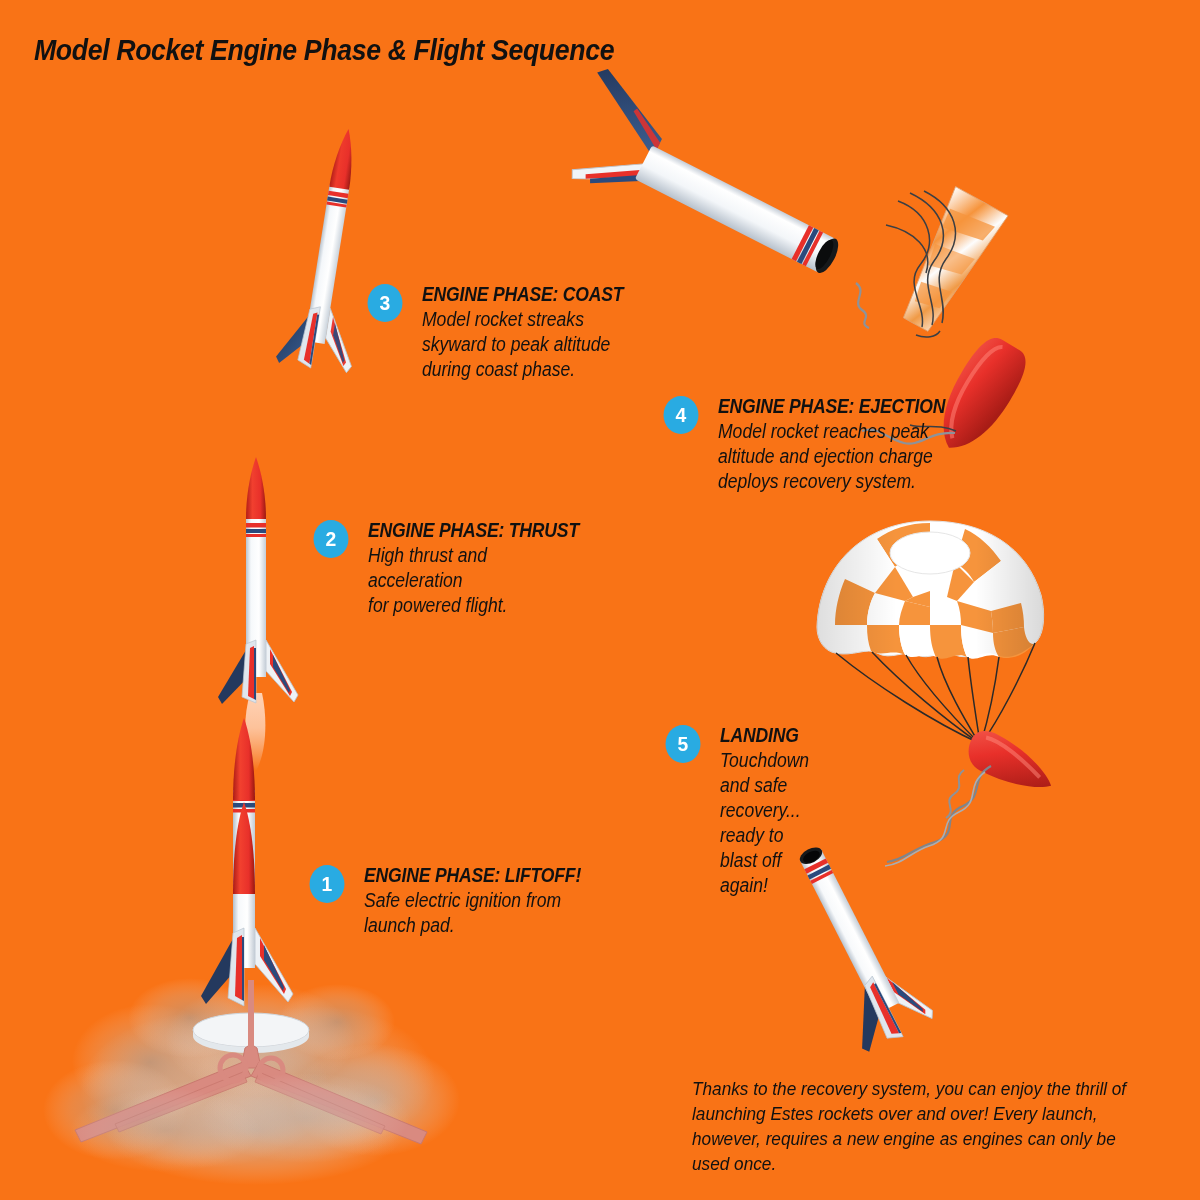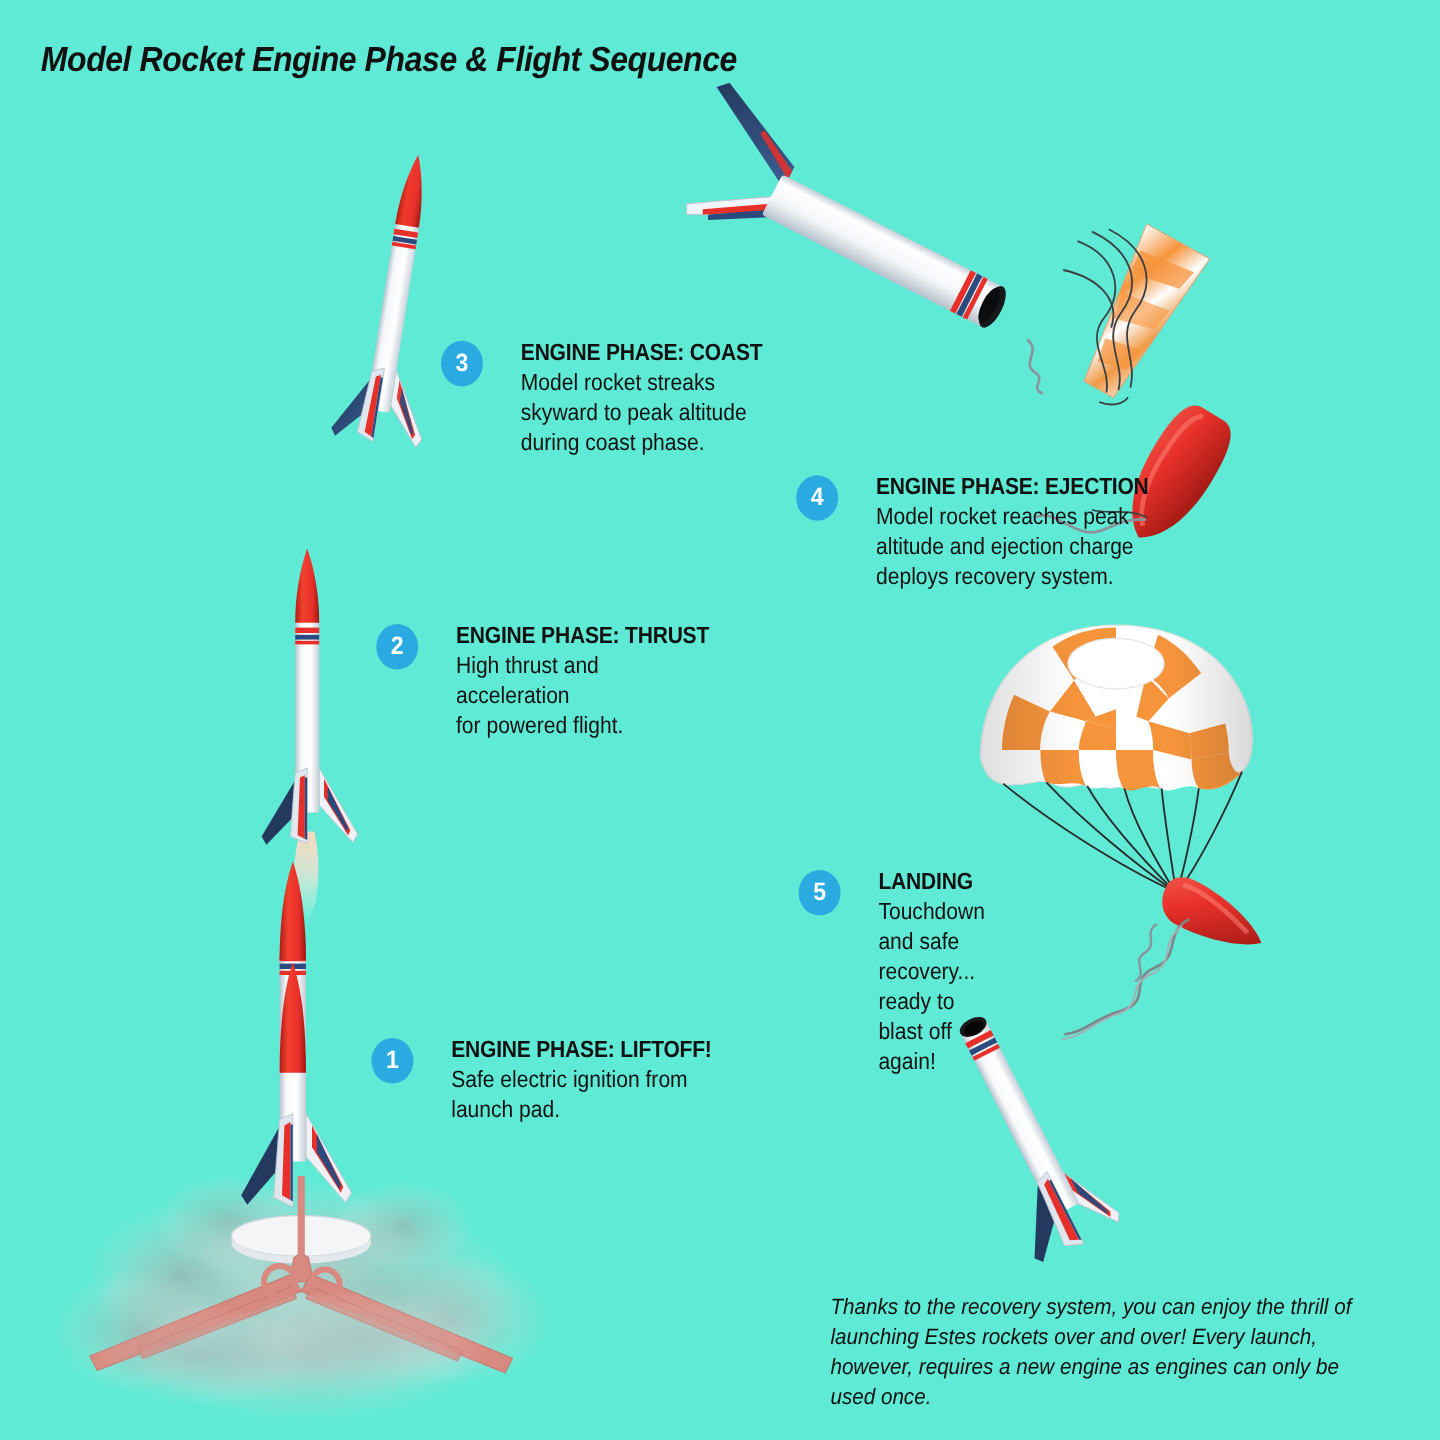--- a/index.html
+++ b/index.html
@@ -4,21 +4,21 @@
 <style>
   html, body {
     margin: 0;
     padding: 0;
     background: #ffffff;
   }
   #page {
     position: relative;
     width: 1200px;
     height: 1200px;
-    background: #5eead4;
+    background: #f97316;
     overflow: hidden;
     font-family: "Liberation Sans", sans-serif;
     color: #111111;
   }
 
   
   #title {
     position: absolute;
     left: 34px;
     top: 34px;
@@ -48,22 +48,23 @@
     color: #ffffff;
     font-weight: bold;
     font-size: 21px;
     line-height: 38px;
     text-align: center;
     transform: scaleX(0.92);
     transform-origin: center;
   }
   .step .txt {
     position: absolute;
-    left: 68px;
+    left: 56px;
     top: -2px;
+    font-style: italic;
   }
   .step .hd {
     font-weight: bold;
     font-size: 19.5px;
     letter-spacing: -0.2px;
     line-height: 25px;
     color: #111111;
     transform: scaleX(0.9);
     transform-origin: left top;
     white-space: nowrap;

